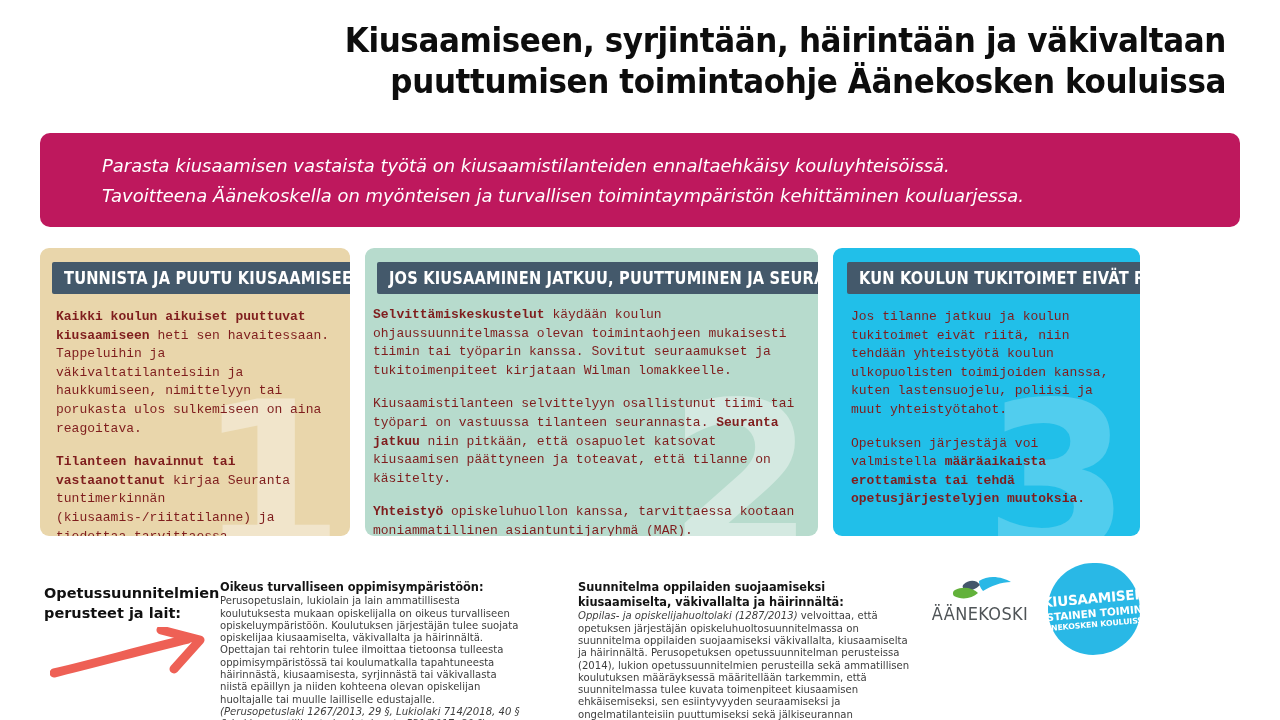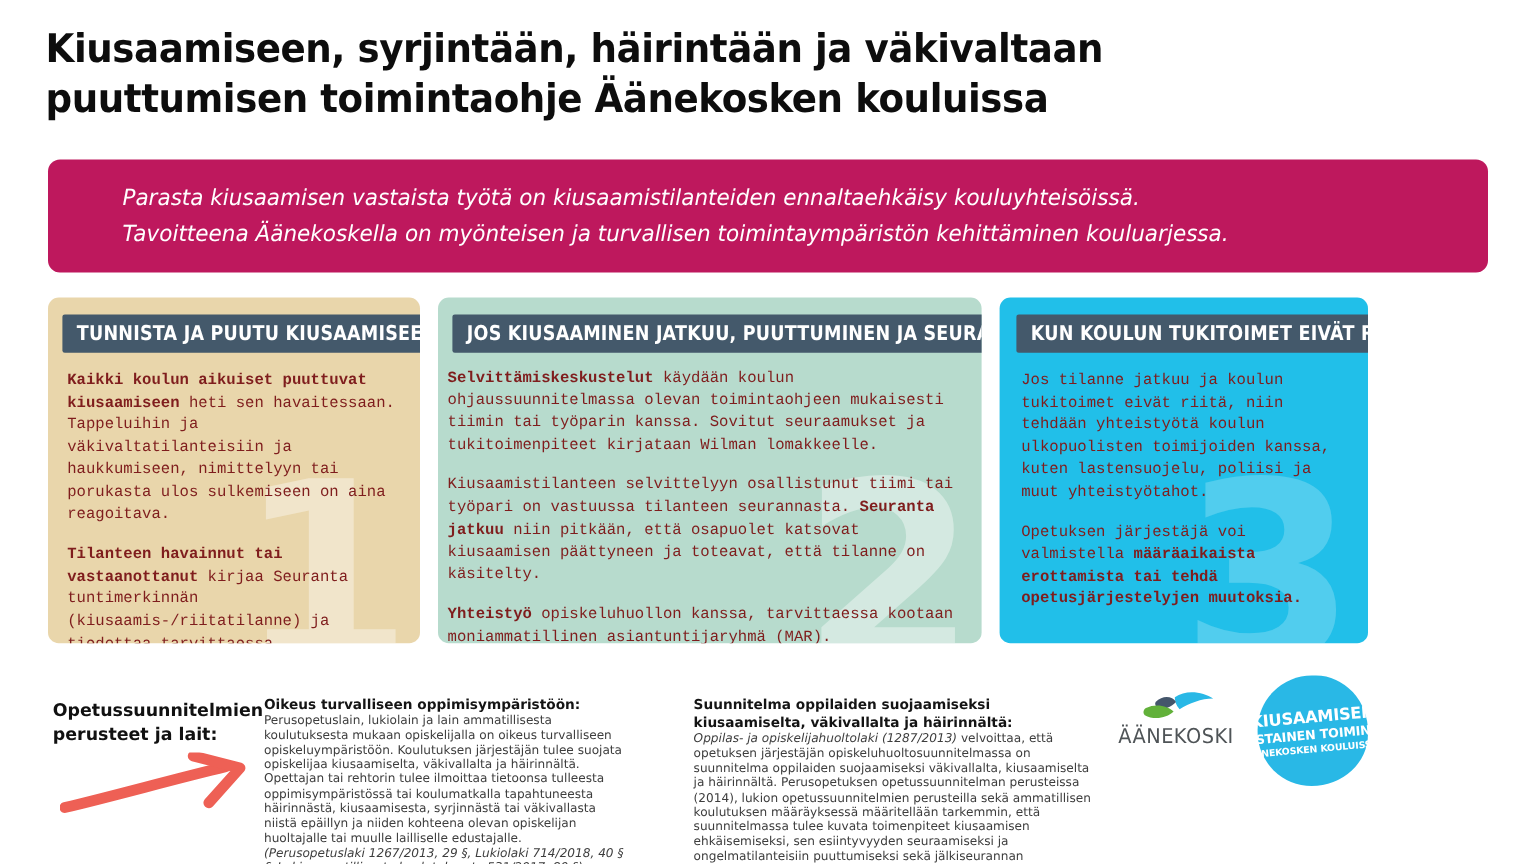--- a/index.html
+++ b/index.html
@@ -14,21 +14,21 @@
     font-family: "Liberation Sans", "DejaVu Sans", sans-serif;
     color: #1a1a1a;
     overflow: hidden;
     position: relative;
   }
 
   
   .title-block {
     width: 1264px;
     padding-top: 20px;
-    text-align: left;
+    text-align: right;
   }
   .title-line {
     font-family: "DejaVu Sans", sans-serif;
     font-weight: bold;
     font-size: 33px;
     line-height: 41px;
     letter-spacing: -0.4px;
     color: #0d0d0d;
     transform: scaleX(0.94);
   }

